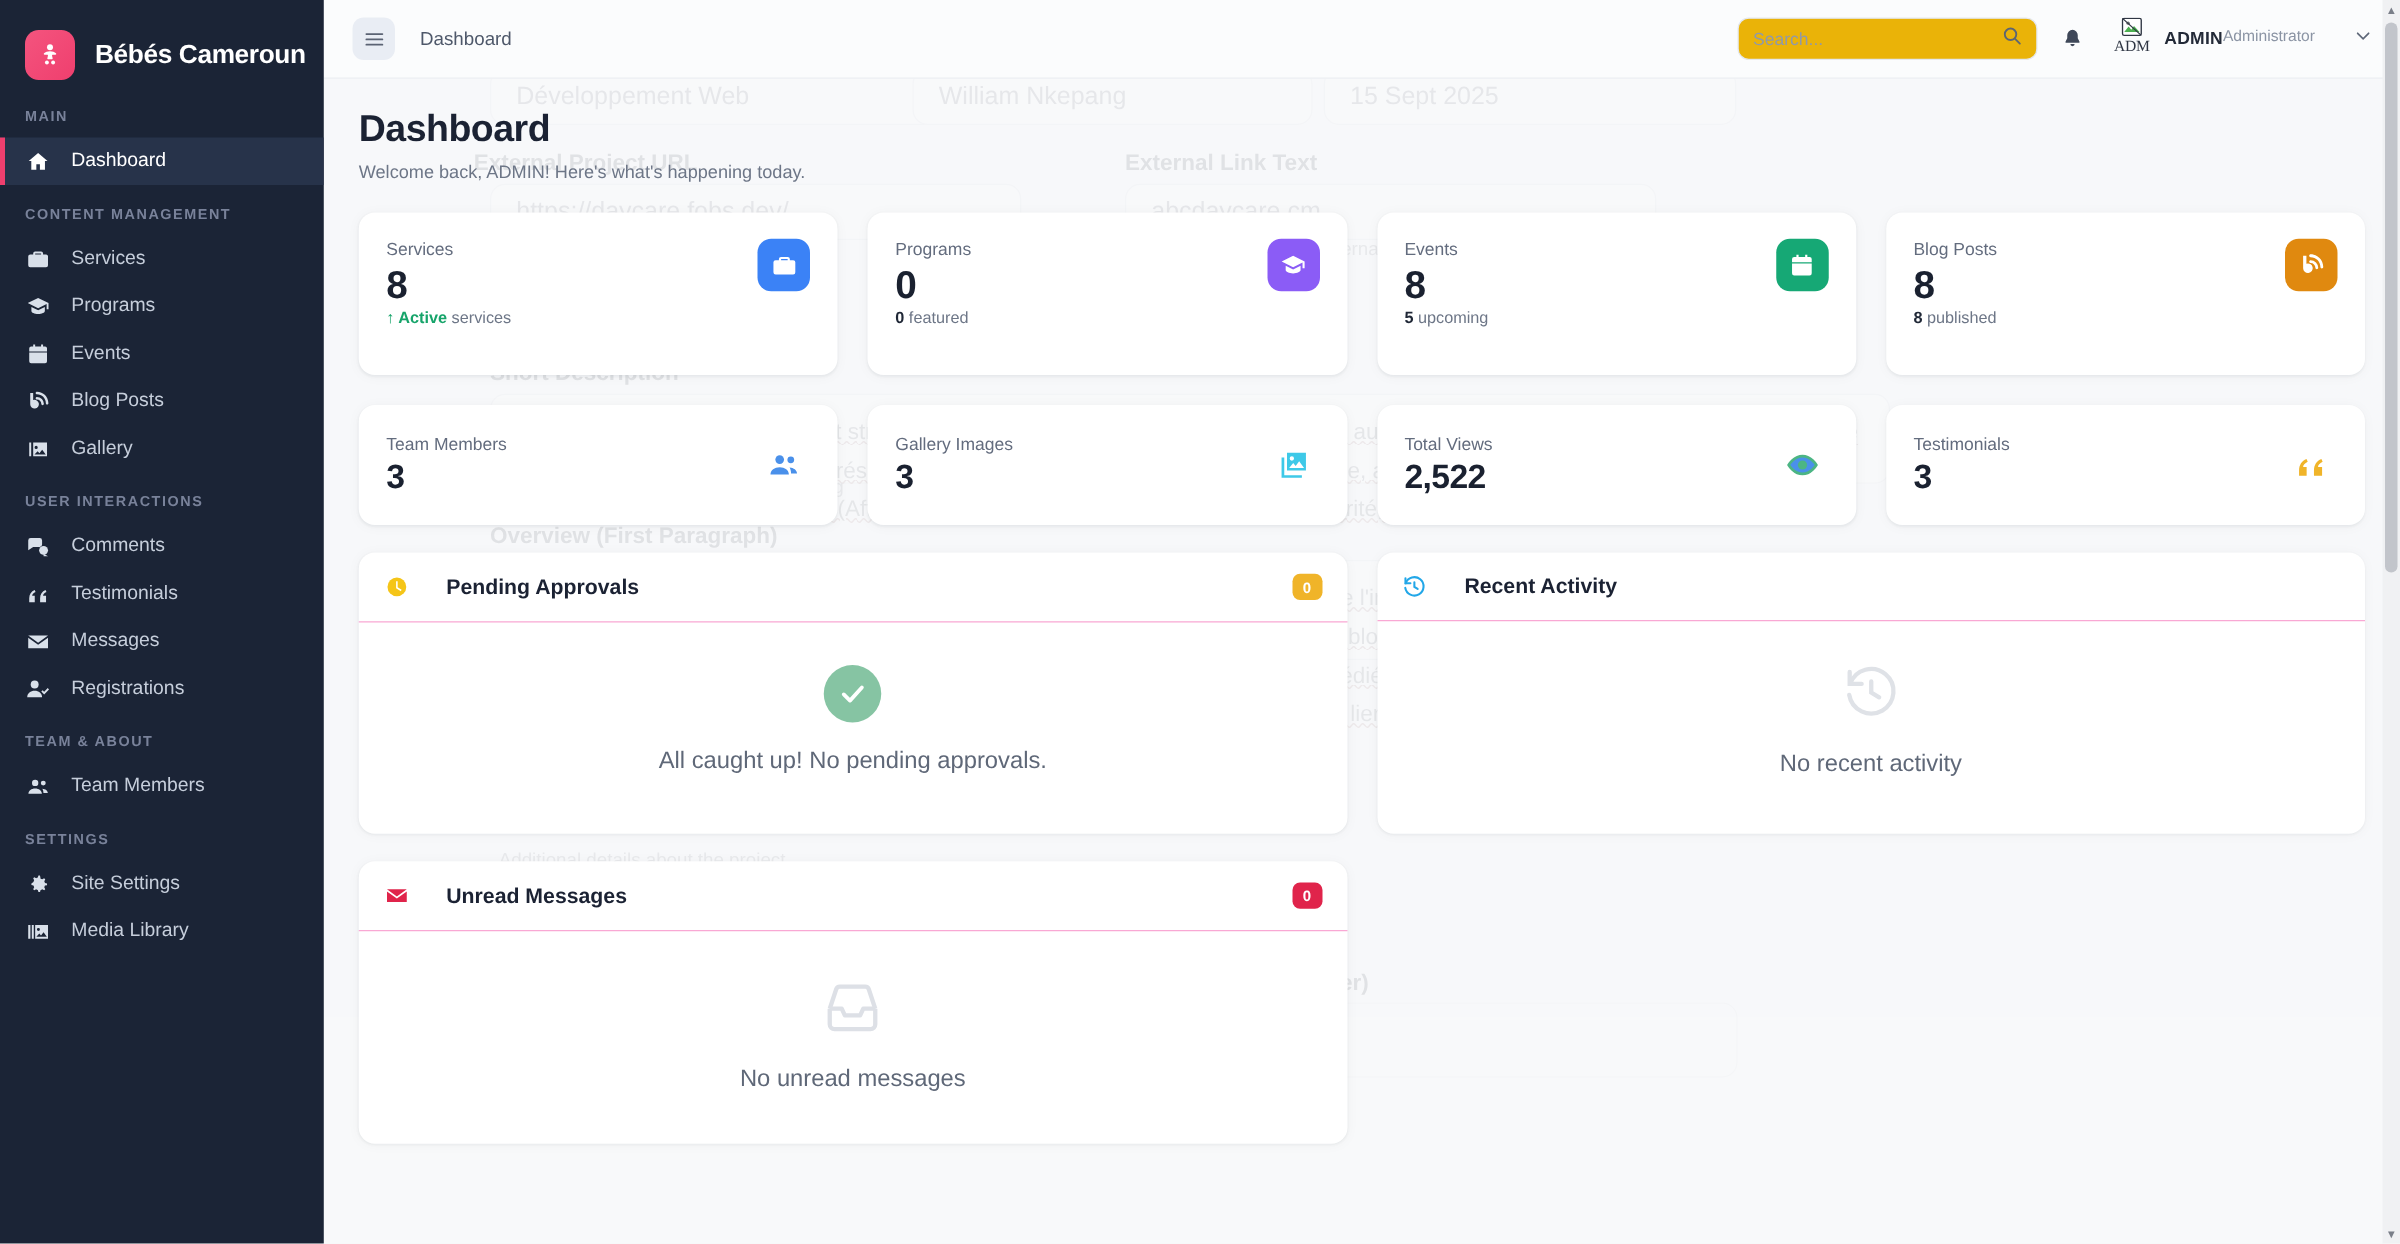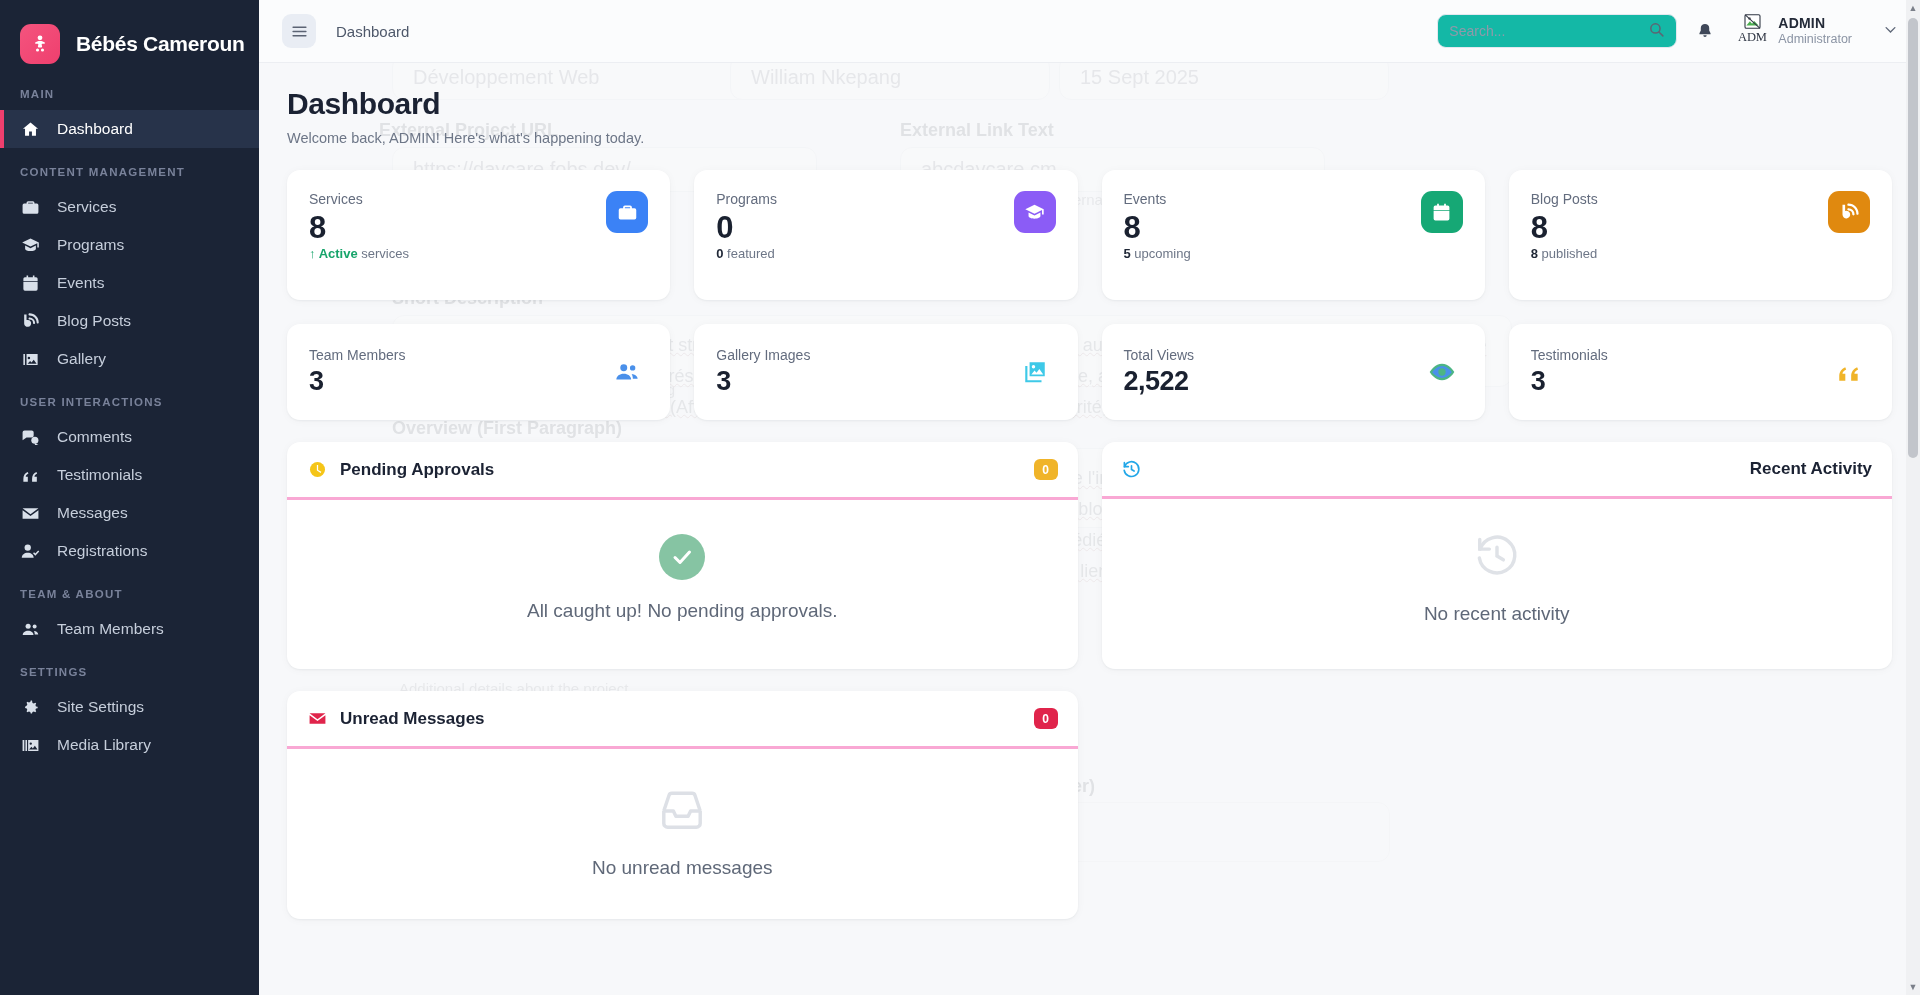--- a/index.html
+++ b/index.html
@@ -74,40 +74,40 @@
     border-bottom:1px solid #eceef2; display:flex; align-items:center; z-index:15;
   }
   .hamburger {
     margin-left:23px; width:34px; height:34px; border-radius:9px; background:#e9edf4;
     display:flex; align-items:center; justify-content:center; cursor:pointer; color:#4b5costs;
   }
   .hamburger svg { width:17px; height:17px; stroke:#5a6辺; }
   .crumb { margin-left:20px; color:#4e586a; font-size:15px; }
   .topbar-right { margin-left:auto; display:flex; align-items:center; gap:0; padding-right:22px; }
   .searchbox {
-    width:240px; height:34px; border:1px solid #e4e8ef; border-radius:9px; background:#14b8a6;
+    width:240px; height:34px; border:1px solid #e4e8ef; border-radius:9px; background:#eab308;
     display:flex; align-items:center; padding:0 11px; gap:8px;
   }
   .searchbox input {
     border:0; outline:0; background:transparent; font-size:14px; color:#4a5костей;
     font-family:"Liberation Sans", sans-serif; width:178px; color:#475063;
   }
   .searchbox input::placeholder { color:#9099a9; }
   .search-ico { margin-left:auto; }
   .search-ico svg { width:17px; height:17px; stroke:#5c6avo; }
   .bell-btn { width:40px; height:40px; display:flex; align-items:center; justify-content:center; cursor:pointer; margin-left:8px;}
   .bell-btn svg { width:18px; height:18px; fill:#3f4859; }
   .avatar-wrap { display:flex; align-items:center; gap:9px; margin-left:10px; cursor:pointer; }
   .broken-img {
     width:34px; height:34px; position:relative; display:flex; flex-direction:column;
     align-items:center; justify-content:flex-start;font-family:Liberation Serif, serif;
   }
   .broken-img .glyph { width:17px; height:15px; }
   .broken-img .alt { font-size:12.5px; color:#2e3543; line-height:1; margin-top:2px; letter-spacing:-.2px;}
-  .user-meta { display:flex; flex-direction:column; line-height:1.22; }
+  .user-meta { display:flex; flex-direction:row; line-height:1.22; }
   .user-name { font-size:14px; font-weight:700; color:#232a38; letter-spacing:.2px;}
   .user-role { font-size:12.5px; color:#8b94a4; }
   .chev { margin-left:22px; }
   .chev svg { width:15px; height:15px; stroke:#5f6879; }
 
   
   .content { position:absolute; left:259px; top:63px; right:0; bottom:0; padding:24px 28px 0 28px; z-index:10; }
   .page-title { font-size:30px; font-weight:700; color:#1b2233; letter-spacing:-.4px; }
   .page-sub { font-size:14.5px; color:#6d7687; margin-top:9px; }
 
@@ -127,21 +127,21 @@
   .stat-ico svg { width:21px; height:21px; fill:#fff; }
   .stat-ico.plain { background:transparent; }
   .stat-ico.plain svg { fill:#4a90ea; width:26px; height:26px; }
 
   .stat-grid.row2 { margin-top:24px; }
   .stat-card.row2 { height:96px; align-items:center; }
   .stat-card.row2 .stat-value { font-size:27px; }
 
   .panels { display:grid; grid-template-columns: 1fr 1fr; gap:24px; margin-top:22px; }
   .panel { background:#fff; border-radius:13px; box-shadow: 0 1px 2px rgba(22,30,48,.05), 0 1px 10px rgba(22,30,48,.035); }
-  .panel-head { display:flex; align-items:center; gap:13px; padding:17px 20px; border-bottom:3px solid #f9a8d4;justify-content:space-between; }
+  .panel-head { display:flex; align-items:center; gap:30px; padding:17px 20px; border-bottom:1px solid #f9a8d4; }
   .panel-ico { width:20px; height:20px; display:flex; align-items:center; justify-content:center; }
   .panel-ico svg { width:19px; height:19px; }
   .panel-title { font-size:17px; font-weight:700; color:#1b2233; }
   .panel-badge { margin-left:auto; min-width:24px; height:21px; border-radius:6px; display:flex; align-items:center; justify-content:center; color:#fff; font-size:12px; font-weight:700; padding:0 7px;}
   .panel-body { display:flex; flex-direction:column; align-items:center; justify-content:center; padding:34px 0 40px 0; }
   .empty-circle { width:46px; height:46px; border-radius:50%; display:flex; align-items:center; justify-content:center; margin-bottom:20px; }
   .empty-circle svg { width:24px; height:24px; }
   .empty-text { font-size:19px; color:#5f6878; }
   .panel.activity .panel-body { padding:30px 0 44px 0; }
   .panels-2 { display:grid; grid-template-columns: 1fr 1fr; gap:24px; margin-top:22px; }

